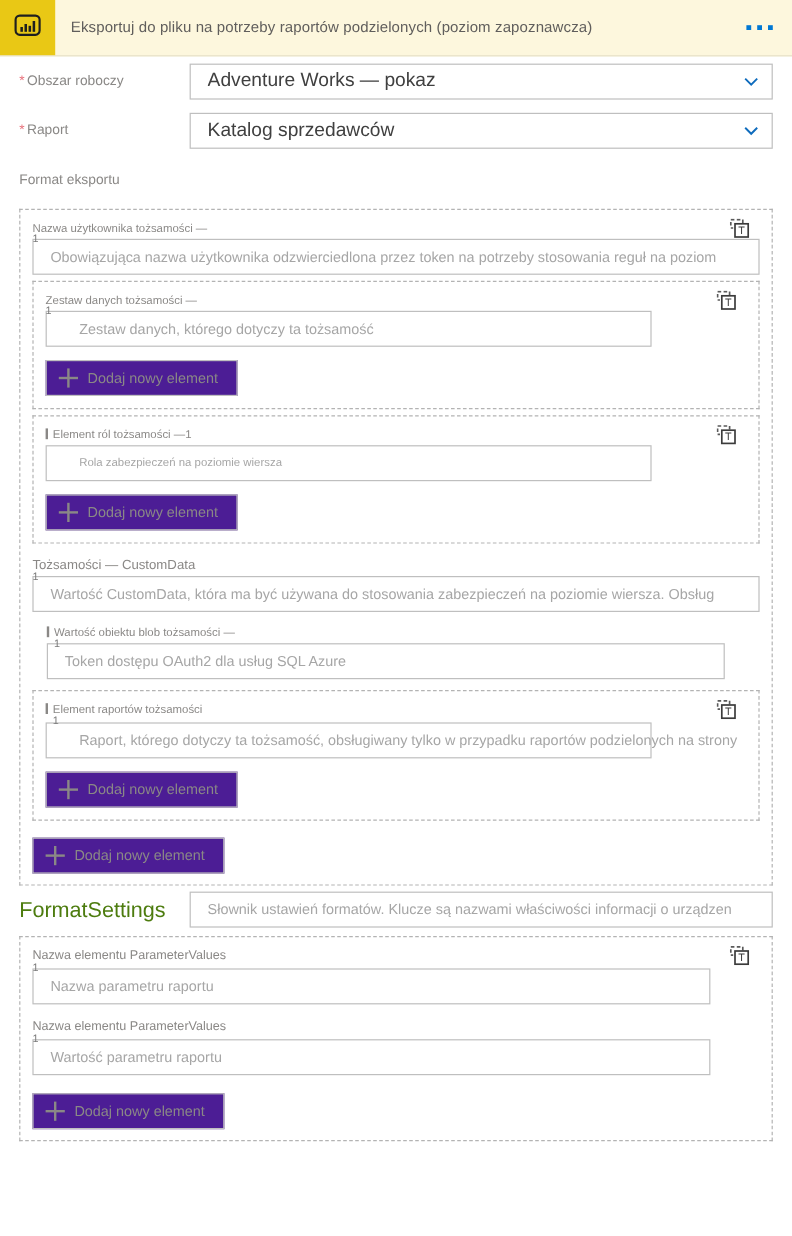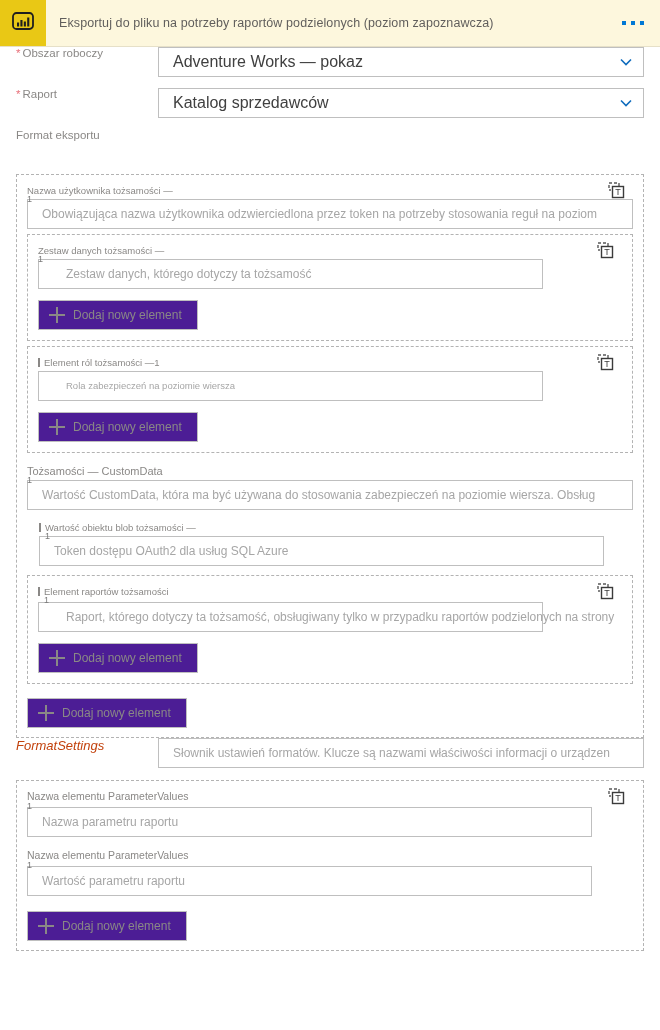--- a/index.html
+++ b/index.html
@@ -53,21 +53,21 @@
   }
   .overflow-menu i {
     width: 4px; height: 4px;
     background: #0078d4;
     display: block;
   }
 
   
   .field-row {
     display: flex;
-    align-items: flex-start;
+    align-items: center;
     padding: 0 16px 0 16px;
     height: 41px;
   }
   .field-label {
     width: 142px;
     flex: 0 0 142px;
     font-size: 11.5px;
     color: #8a8886;
     white-space: nowrap;
   }
@@ -373,21 +373,21 @@
   </div>
 
   
   <div class="add-btn" style="width:160px;margin-top:10px;">
     <span class="plus"></span>
     <span class="lbl">Dodaj nowy element</span>
   </div>
 </div>
 
 <div class="field-row" style="height:40px;">
-  <div class="field-label" style="font-size:13px;color:#c2410c;font-style:italic;">FormatSettings</div>
+  <div class="field-label" style="font-size:18px;color:#4d7c0f;">FormatSettings</div>
   <div class="txtbox w-full">
     <span class="ph">Słownik ustawień formatów. Klucze są nazwami właściwości informacji o urządzen</span>
   </div>
 </div>
 
 <div class="dash dash-outer" style="margin-top:2px;">
 
   <div class="sub">
     <div class="sub-label" style="font-size:10.5px;">
       <span>Nazwa elementu ParameterValues</span>

